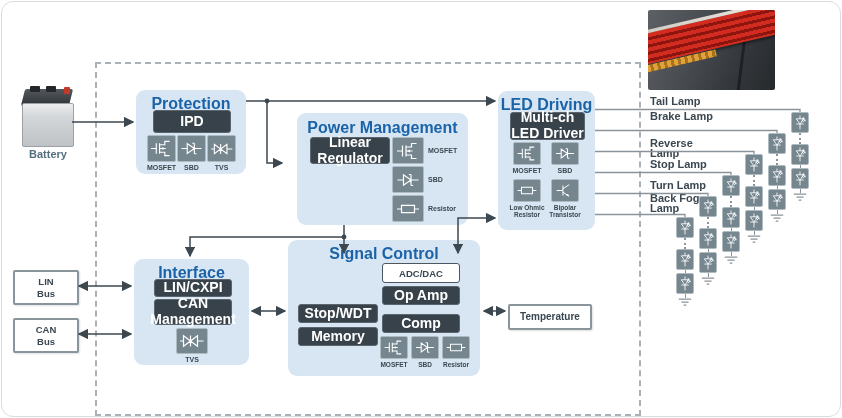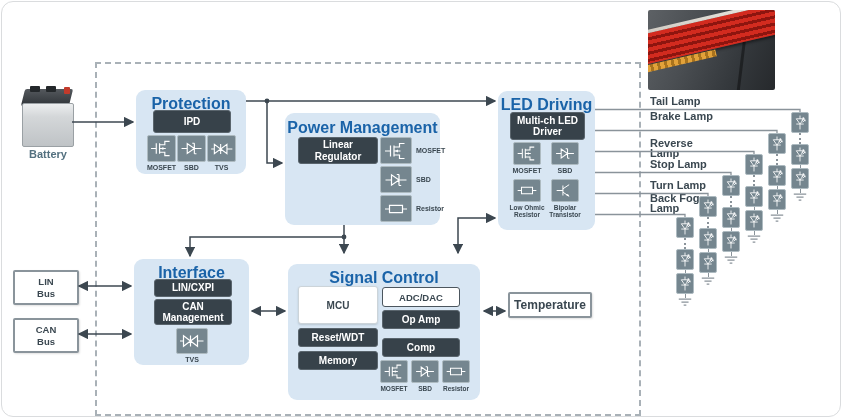--- a/index.html
+++ b/index.html
@@ -6,21 +6,21 @@
   #canvas{position:relative;width:842px;height:418px;background:#ffffff;
     font-family:"Liberation Sans",sans-serif;overflow:hidden;}
   .card-border{position:absolute;inset:1px;border:1px solid #dadcde;border-radius:12px;pointer-events:none;}
   .dashed-box{position:absolute;left:95px;top:62px;width:542px;height:350px;
     border:2px dashed #a9b1b7;}
   
   .block{position:absolute;background:#d8e6f3;border-radius:9px;}
   .block-title{position:absolute;left:0;right:0;text-align:center;
     color:#1a63a8;font-weight:bold;font-size:16px;}
   .chip{position:absolute;background:#37424a;border:1px solid #5a656d;border-radius:3px;
-    color:#ffffff;font-weight:bold;font-size:10px;line-height:1.12;text-align:center;
+    color:#ffffff;font-weight:bold;font-size:14px;line-height:1.12;text-align:center;
     display:flex;align-items:center;justify-content:center;}
   .chip-white{position:absolute;background:#ffffff;border:1px solid #ccd4d9;border-radius:3px;
     color:#3a4750;font-weight:bold;font-size:10px;text-align:center;
     display:flex;align-items:center;justify-content:center;box-shadow:0 1px 2px rgba(40,55,65,.18);}
   .chip-white.outlined{border:1px solid #4c565e;box-shadow:none;font-size:9.5px;}
   
   .comp{position:absolute;display:flex;flex-direction:column;align-items:center;gap:2px;}
   .comp-row{position:absolute;display:flex;flex-direction:row;align-items:center;gap:4px;}
   .icon-box{background:#75868f;border:1px solid #aebbc1;border-radius:2px;
     display:flex;align-items:center;justify-content:center;}
@@ -150,21 +150,21 @@
     <div class="comp" style="left:71px;top:45px;width:29px">
       <div class="icon-box" style="width:27px;height:25px">
           <svg class="ic" width="24" height="18">
             <use href="#sym-tvs"></use>
           </svg>
         </div>
       <div class="icon-label">TVS</div>
     </div>
   </div>
 
-  <div class="block" style="left:285px;top:113px;width:155px;height:112px">
+  <div class="block" style="left:297px;top:113px;width:171px;height:112px">
     <div class="block-title" style="top:6px">Power Management</div>
     <div class="chip" style="left:13px;top:24px;width:78px;height:25px">Linear Regulator</div>
     <div class="comp-row" style="left:95px;top:24px">
       <div class="icon-box" style="width:30px;height:25px">
           <svg class="ic" width="24" height="20">
             <use href="#sym-mosfet"></use>
           </svg>
         </div>
       <div class="icon-label">MOSFET</div>
     </div>
@@ -230,26 +230,25 @@
     <div class="comp" style="left:42px;top:69px;width:32px">
       <div class="icon-box" style="width:30px;height:24px">
           <svg class="ic" width="26" height="20">
             <use href="#sym-tvs"></use>
           </svg>
         </div>
       <div class="icon-label">TVS</div>
     </div>
   </div>
 
-  <div class="block" style="left:288px;top:264px;width:192px;height:136px">
+  <div class="block" style="left:288px;top:240px;width:192px;height:136px">
     <div class="block-title" style="top:5px">Signal Control</div>
-    <div class="chip-white" style="left:10px;top:22px;width:78px;height:36px">MCU</div>
     <div class="chip-white outlined" style="left:94px;top:23px;width:76px;height:18px">ADC/DAC</div>
     <div class="chip" style="left:94px;top:46px;width:76px;height:17px">Op Amp</div>
-    <div class="chip" style="left:10px;top:64px;width:78px;height:17px">Reset/WDT</div>
+    <div class="chip" style="left:10px;top:64px;width:78px;height:17px">Stop/WDT</div>
     <div class="chip" style="left:94px;top:74px;width:76px;height:17px">Comp</div>
     <div class="chip" style="left:10px;top:87px;width:78px;height:17px">Memory</div>
     <div class="comp" style="left:92px;top:96px;width:28px">
       <div class="icon-box" style="width:26px;height:21px">
           <svg class="ic" width="22" height="17">
             <use href="#sym-mosfet"></use>
           </svg>
         </div>
       <div class="icon-label tiny">MOSFET</div>
     </div>
@@ -264,21 +263,21 @@
     <div class="comp" style="left:152px;top:96px;width:32px">
       <div class="icon-box" style="width:26px;height:21px">
           <svg class="ic" width="22" height="17">
             <use href="#sym-resistor"></use>
           </svg>
         </div>
       <div class="icon-label tiny">Resistor</div>
     </div>
   </div>
 
-  <div class="plain-box" style="left:508px;top:292px;width:80px;height:22px;font-size:12px">
+  <div class="plain-box" style="left:508px;top:304px;width:80px;height:22px;font-size:10px">
     <span>Temperature</span>
   </div>
 
   <div class="lamp-label" style="top:96px">Tail Lamp</div>
   <div class="lamp-label" style="top:111px">Brake Lamp</div>
   <div class="lamp-label" style="top:138px">Reverse Lamp</div>
   <div class="lamp-label" style="top:159px">Stop Lamp</div>
   <div class="lamp-label" style="top:180px">Turn Lamp</div>
   <div class="lamp-label" style="top:193px;width:52px">Back Fog Lamp</div>
 

